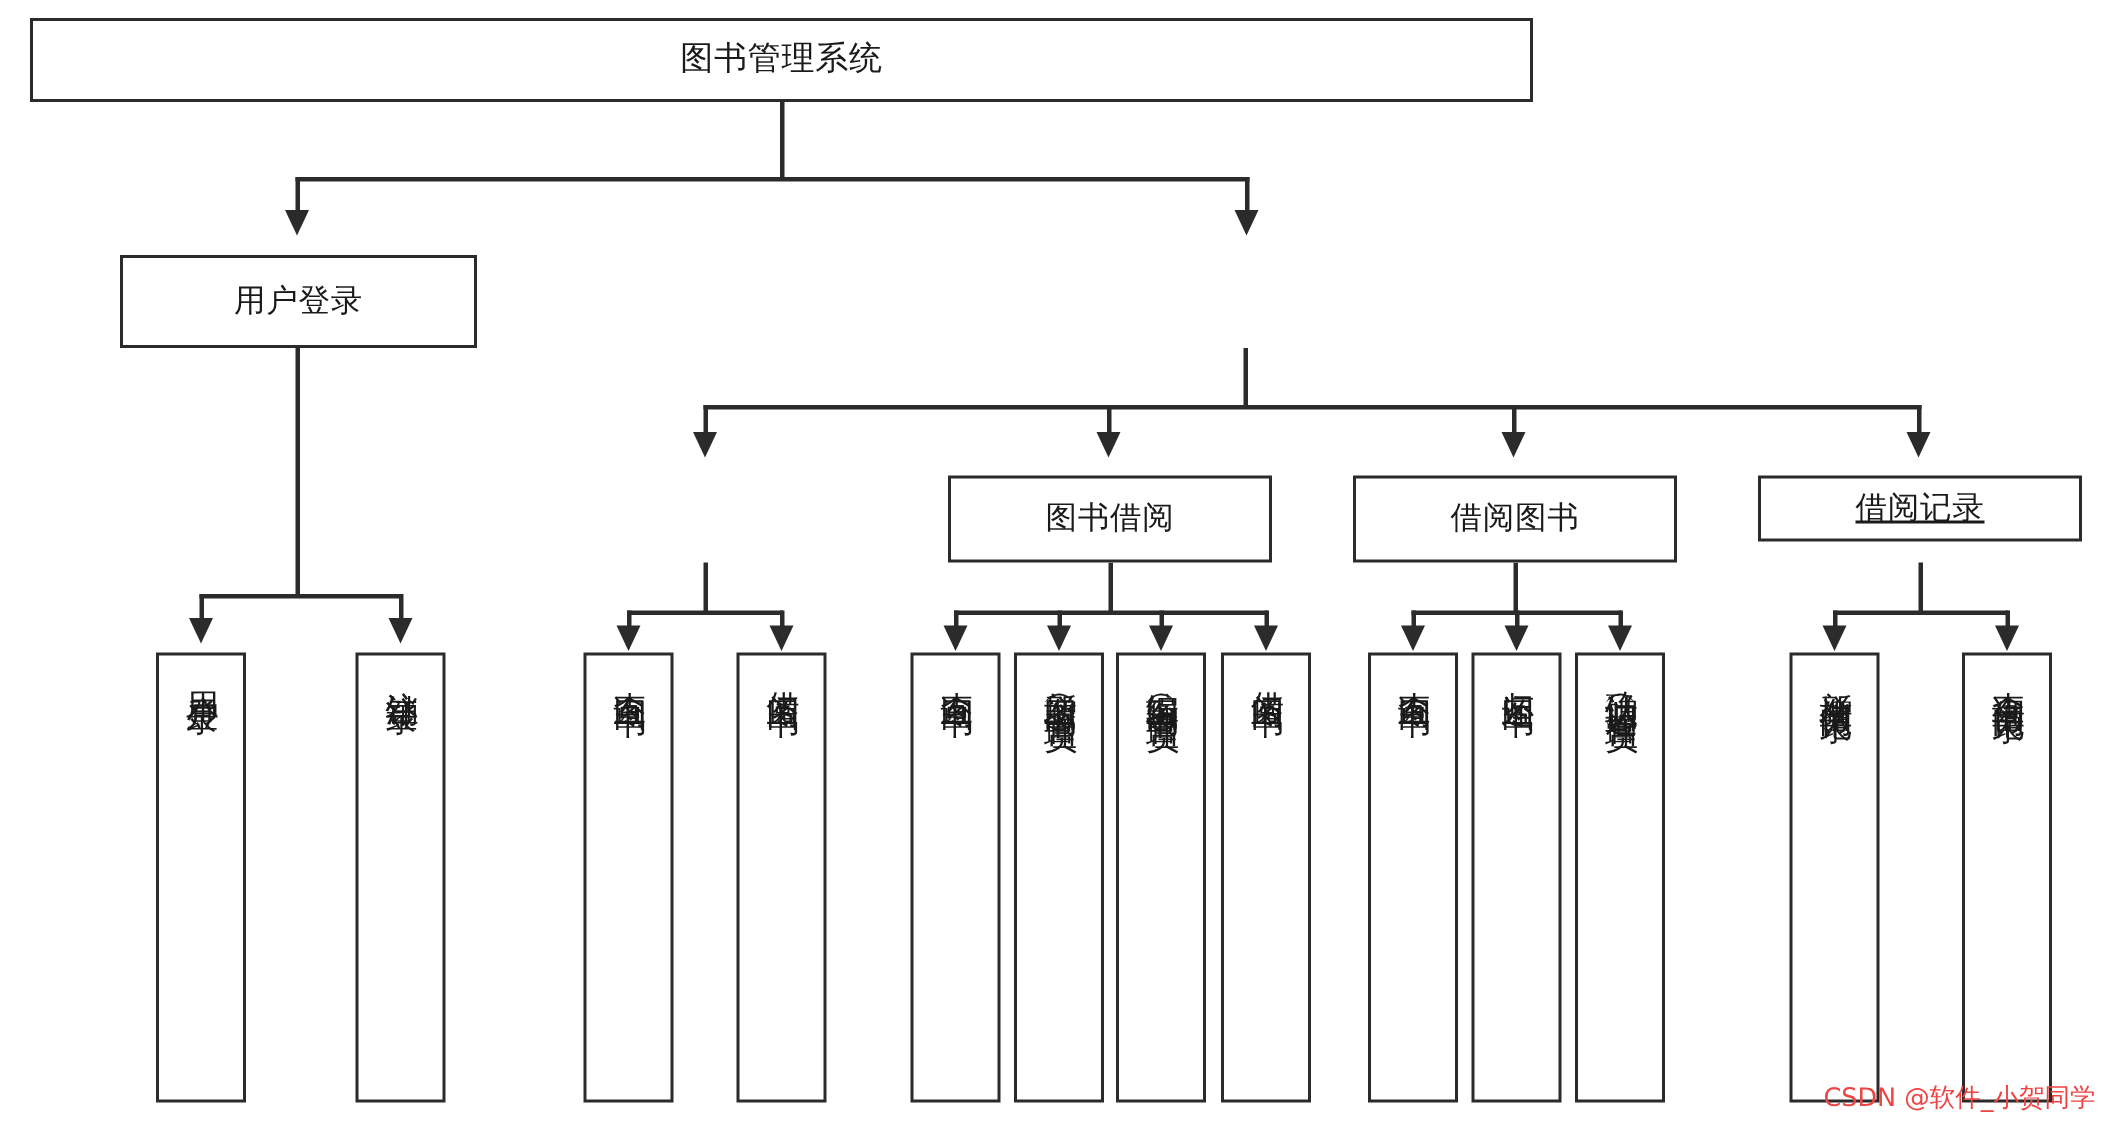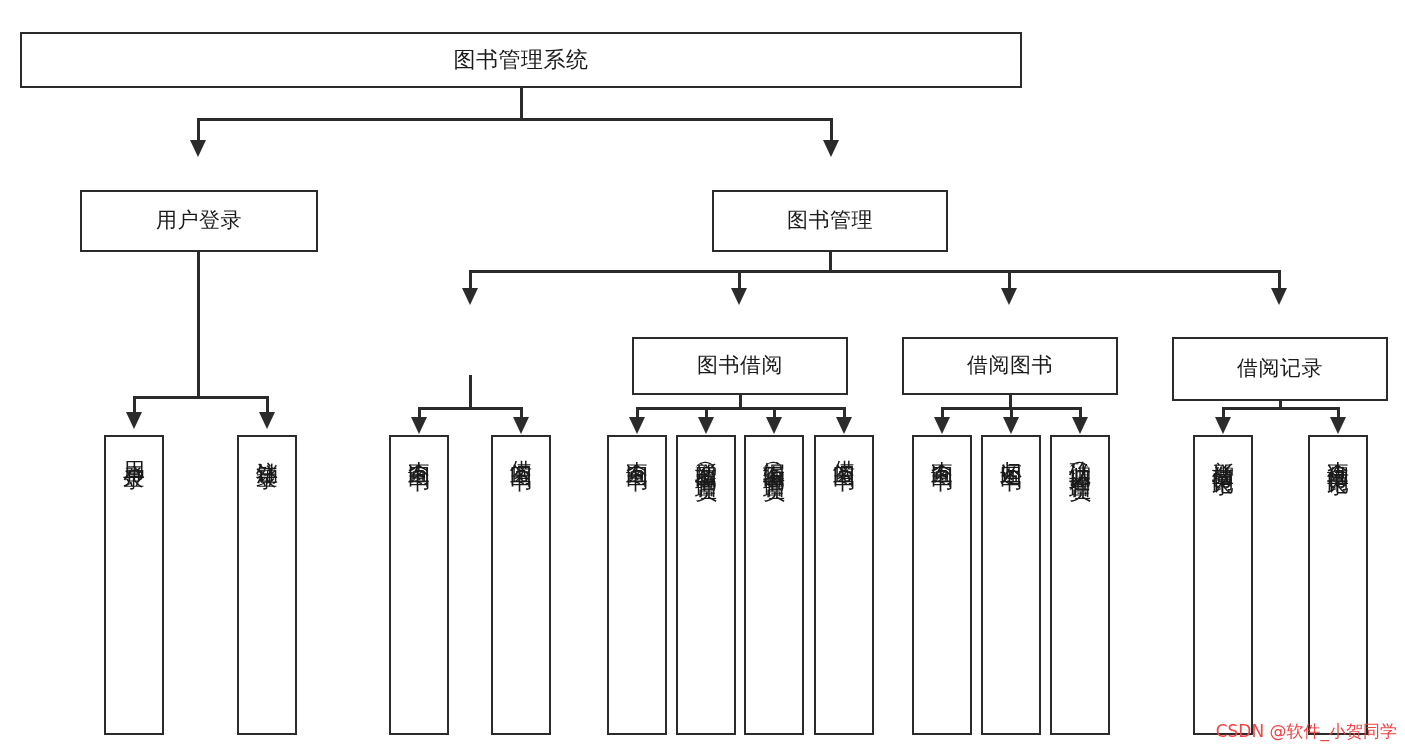--- a/index.html
+++ b/index.html
@@ -28,21 +28,20 @@
     align-items: center;
     justify-content: center;
     color: #1a1a1a;
     letter-spacing: 0.5px;
     z-index: 3;
   }
   .node.horiz {
     font-size: 21px;
     line-height: 1.1;
     white-space: nowrap;
-    margin-top: 20px;
   }
   .node.root {
     font-size: 22px;
   }
   
   .node.vert {
     font-size: 22px;
     align-items: flex-start;
     justify-content: center;
     padding-top: 6px;
@@ -95,21 +94,20 @@
 
   <div class="edge hline" style="left:197px; top:118px; width:636px; height:2.5px;"></div>
 
   <div class="edge vline" style="left:197px; top:118px; width:2.5px; height:28px;"></div>
   <div class="arrow" style="left:190px; top:140px;"></div>
   <div class="edge vline" style="left:830px; top:118px; width:2.5px; height:28px;"></div>
   <div class="arrow" style="left:823px; top:140px;"></div>
 
   <div class="node horiz" style="left:80px; top:170px; width:238px; height:62px;">用户登录</div>
 
-  <div class="node horiz" style="left:712px; top:170px; width:236px; height:62px;">图书管理</div>
 
   <div class="edge vline" style="left:197px; top:232px; width:2.5px; height:166px;"></div>
   <div class="edge hline" style="left:133px; top:396px; width:135px; height:2.5px;"></div>
   <div class="edge vline" style="left:133px; top:396px; width:2.5px; height:22px;"></div>
   <div class="arrow" style="left:126px; top:412px;"></div>
   <div class="edge vline" style="left:266px; top:396px; width:2.5px; height:22px;"></div>
   <div class="arrow" style="left:259px; top:412px;"></div>
 
   <div class="edge vline" style="left:829px; top:232px; width:2.5px; height:40px;"></div>
   <div class="edge hline" style="left:469px; top:270px; width:812px; height:2.5px;"></div>
@@ -118,21 +116,21 @@
   <div class="arrow" style="left:462px; top:288px;"></div>
   <div class="edge vline" style="left:738px; top:270px; width:2.5px; height:24px;"></div>
   <div class="arrow" style="left:731px; top:288px;"></div>
   <div class="edge vline" style="left:1008px; top:270px; width:2.5px; height:24px;"></div>
   <div class="arrow" style="left:1001px; top:288px;"></div>
   <div class="edge vline" style="left:1278px; top:270px; width:2.5px; height:24px;"></div>
   <div class="arrow" style="left:1271px; top:288px;"></div>
 
   <div class="node horiz" style="left:632px; top:317px; width:216px; height:58px;text-align:right;">图书借阅</div>
   <div class="node horiz" style="left:902px; top:317px; width:216px; height:58px;">借阅图书</div>
-  <div class="node horiz" style="left:1172px; top:317px; width:216px; height:64px;">借阅记录</div>
+  <div class="node horiz" style="left:1172px; top:317px; width:216px; height:44px;text-decoration:underline;">借阅记录</div>
 
   <div class="edge vline" style="left:469px; top:375px; width:2.5px; height:34px;"></div>
   <div class="edge hline" style="left:418px; top:407px; width:104px; height:2.5px;"></div>
   <div class="edge vline" style="left:418px; top:407px; width:2.5px; height:14px;"></div>
   <div class="arrow" style="left:411px; top:417px;"></div>
   <div class="edge vline" style="left:520px; top:407px; width:2.5px; height:14px;"></div>
   <div class="arrow" style="left:513px; top:417px;"></div>
 
   <div class="edge vline" style="left:739px; top:375px; width:2.5px; height:34px;"></div>
   <div class="edge hline" style="left:636px; top:407px; width:209px; height:2.5px;"></div>

